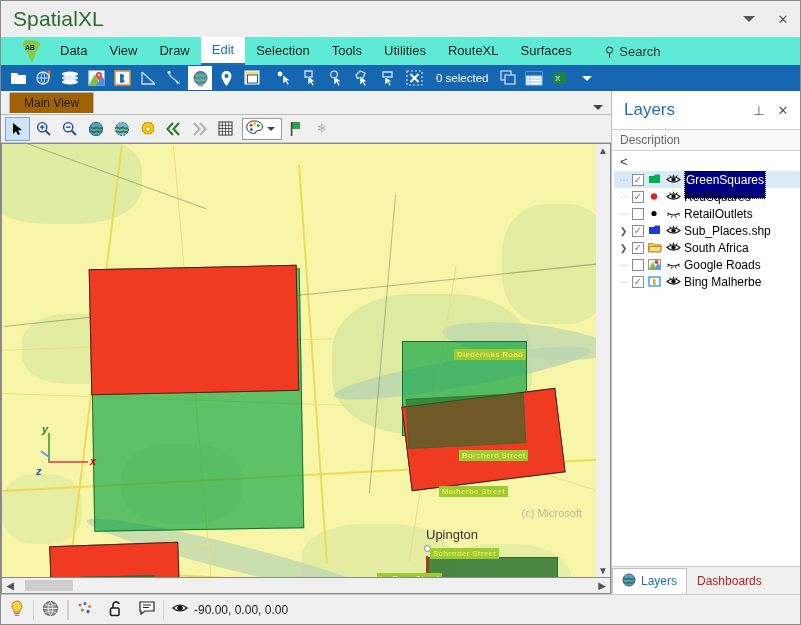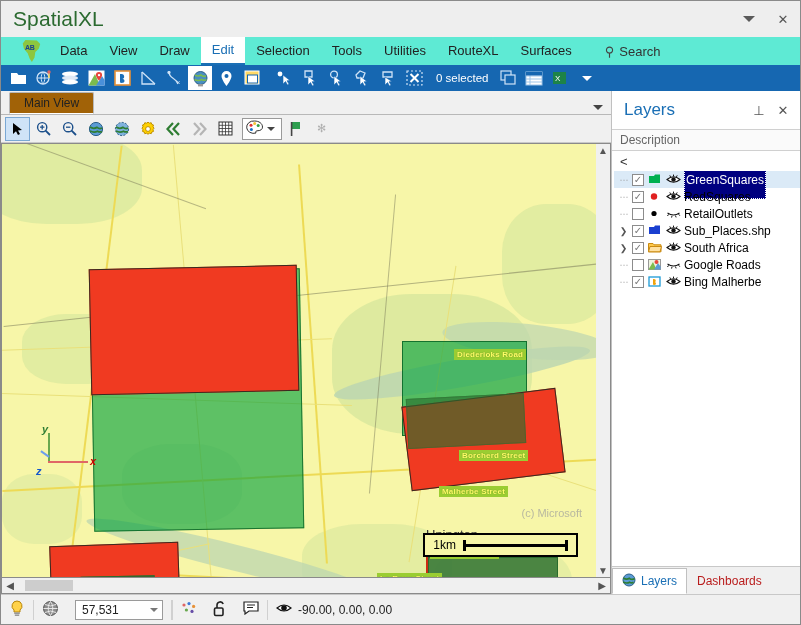--- a/index.html
+++ b/index.html
@@ -577,24 +577,20 @@
             <div class="ax-y"></div>
             <div class="ax-x"></div>
             <div class="ax-z"></div>
             <div class="ax-lbl" style="left:12px;top:-2px;color:#2e7d32;">y</div>
             <div class="ax-lbl" style="left:60px;top:30px;color:#cc0000;">x</div>
             <div class="ax-lbl" style="left:6px;top:40px;color:#1155cc;">z</div>
           </div>
 
           <div class="copyright">(c) Microsoft</div>
 
-          <div class="scalebar">
-            <span>1km</span>
-            <span class="sb-line"></span>
-          </div>
         </div>
 
         <div class="vscroll">
           <div class="sb-arrow">▲</div>
           <div class="sb-arrow">▼</div>
         </div>
       </div>
 
       <div class="hscroll">
         <div class="hs-arrow">◀</div>
@@ -774,26 +770,20 @@
         </svg>
       </span>
     </div>
     <div class="sb-div"></div>
     <div class="sb-cell">
       <span>
         <svg width="17" height="17" viewBox="0 0 17 17">
           <circle cx="8.5" cy="8.5" r="7" fill="#8c8c8c" stroke="#555"></circle>
           <path d="M1.5 8.5 h14 M8.5 1.5 c3 3.5 3 10.5 0 14 M8.5 1.5 c-3 3.5 -3 10.5 0 14 M3 4.5 q5.5 3 11 0 M3 12.5 q5.5 -3 11 0" fill="none" stroke="#efefef" stroke-width=".9"></path>
         </svg>
-      </span>
-    </div>
-    <div class="sb-cell">
-      <span class="sb-combo">
-        <span>57,531</span>
-        <span class="cv"></span>
       </span>
     </div>
     <div class="sb-div"></div>
     <div class="sb-div"></div>
     <div class="sb-cell">
       <span>
         <svg width="16" height="14" viewBox="0 0 16 14">
           <circle cx="3" cy="4" r="1.6" fill="#e06666"></circle>
           <circle cx="8" cy="2.6" r="1.6" fill="#3c78d8"></circle>
           <circle cx="12.6" cy="5.4" r="1.6" fill="#e69138"></circle>

